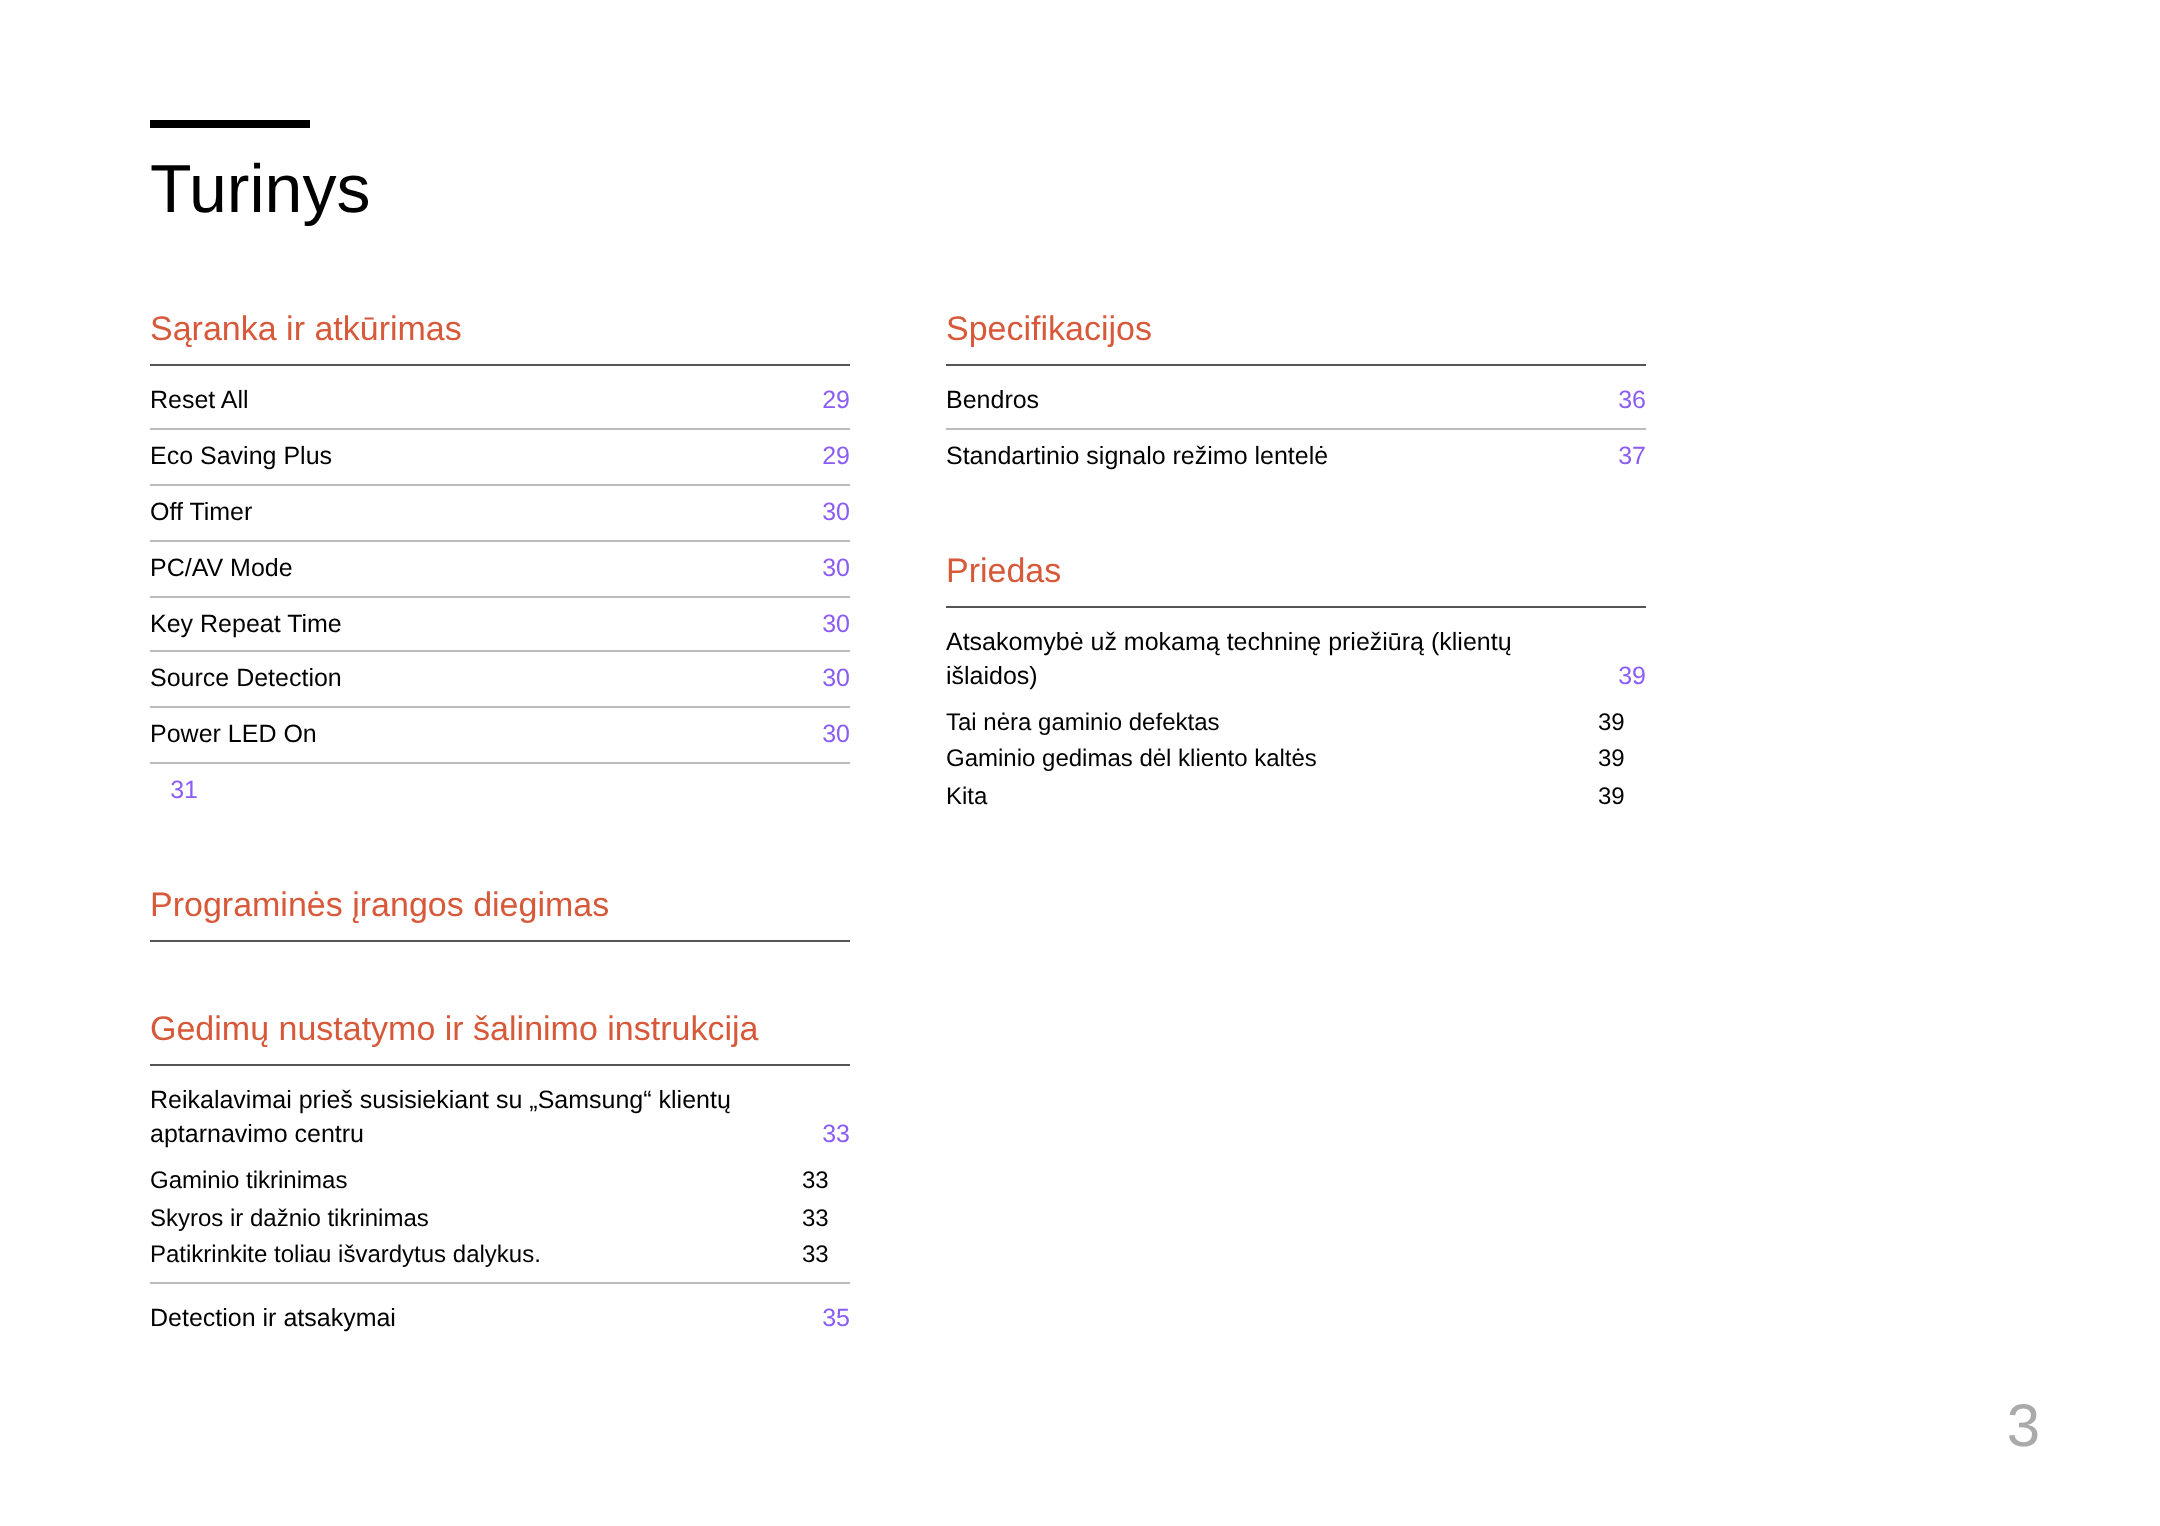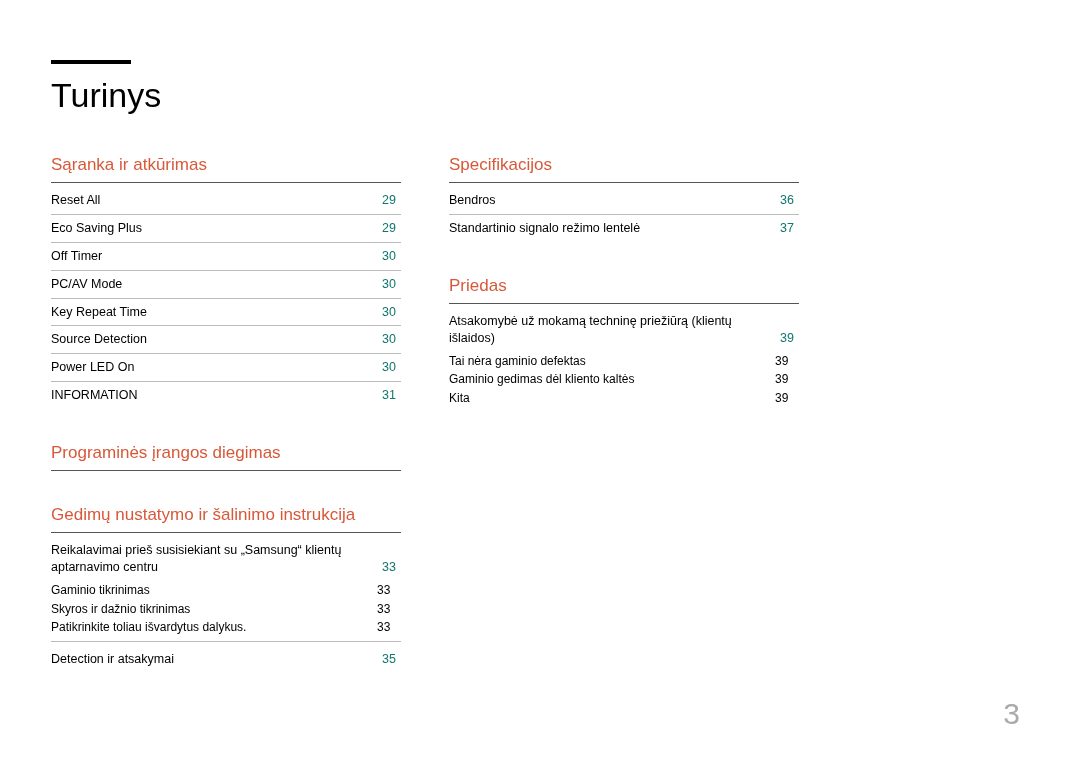--- a/index.html
+++ b/index.html
@@ -5,21 +5,21 @@
   * { margin: 0; padding: 0; box-sizing: border-box; }
   body {
     width: 1080px;
     height: 763px;
     background: #fff;
     font-family: Arial, Helvetica, sans-serif;
     position: relative;
     color: #000;
   }
   .page {
-    padding: 60px 55px 40px 51px;
+    padding: 60px 55px 40px 75px;
     height: 100%;
     position: relative;
   }
   .title-rule {
     width: 80px;
     height: 4px;
     background: #000;
     margin-bottom: 12px;
   }
   .title {
@@ -48,21 +48,21 @@
   .entry {
     display: flex;
     justify-content: space-between;
     align-items: flex-end;
     font-size: 12.5px;
     padding: 5px 0 5px 0;
     line-height: 1.35;
   }
   .entry.bordered { border-bottom: 1px solid #bbb; }
   .entry .lbl { flex: 1; padding-right: 20px; }
-  .entry .pg { width: 24px; text-align: center; color: #0f766e; }
+  .entry .pg { width: 24px; text-align: right; color: #8b5cf6; }
   .sub-entry {
     display: flex;
     justify-content: flex-end;
     font-size: 12px;
     padding: 1px 0 1px 0;
     line-height: 1.4;
   }
   .sub-entry .lbl { flex: 1; padding-right: 20px; }
   .sub-entry .pg { width: 24px; text-align: left; }
   .pagenum {
@@ -107,21 +107,20 @@
           </div>
           <div class="entry bordered">
             <span class="lbl">Source Detection</span>
             <span class="pg">30</span>
           </div>
           <div class="entry bordered">
             <span class="lbl">Power LED On</span>
             <span class="pg">30</span>
           </div>
           <div class="entry">
-            <span class="lbl">INFORMATION</span>
             <span class="pg">31</span>
           </div>
         </div>
         <div class="section">
           <div class="sec-head">Programinės įrangos diegimas</div>
         </div>
         <div class="section">
           <div class="sec-head">Gedimų nustatymo ir šalinimo instrukcija</div>
           <div class="entry">
             <span class="lbl">Reikalavimai prieš susisiekiant su „Samsung“ klientų aptarnavimo centru</span>

